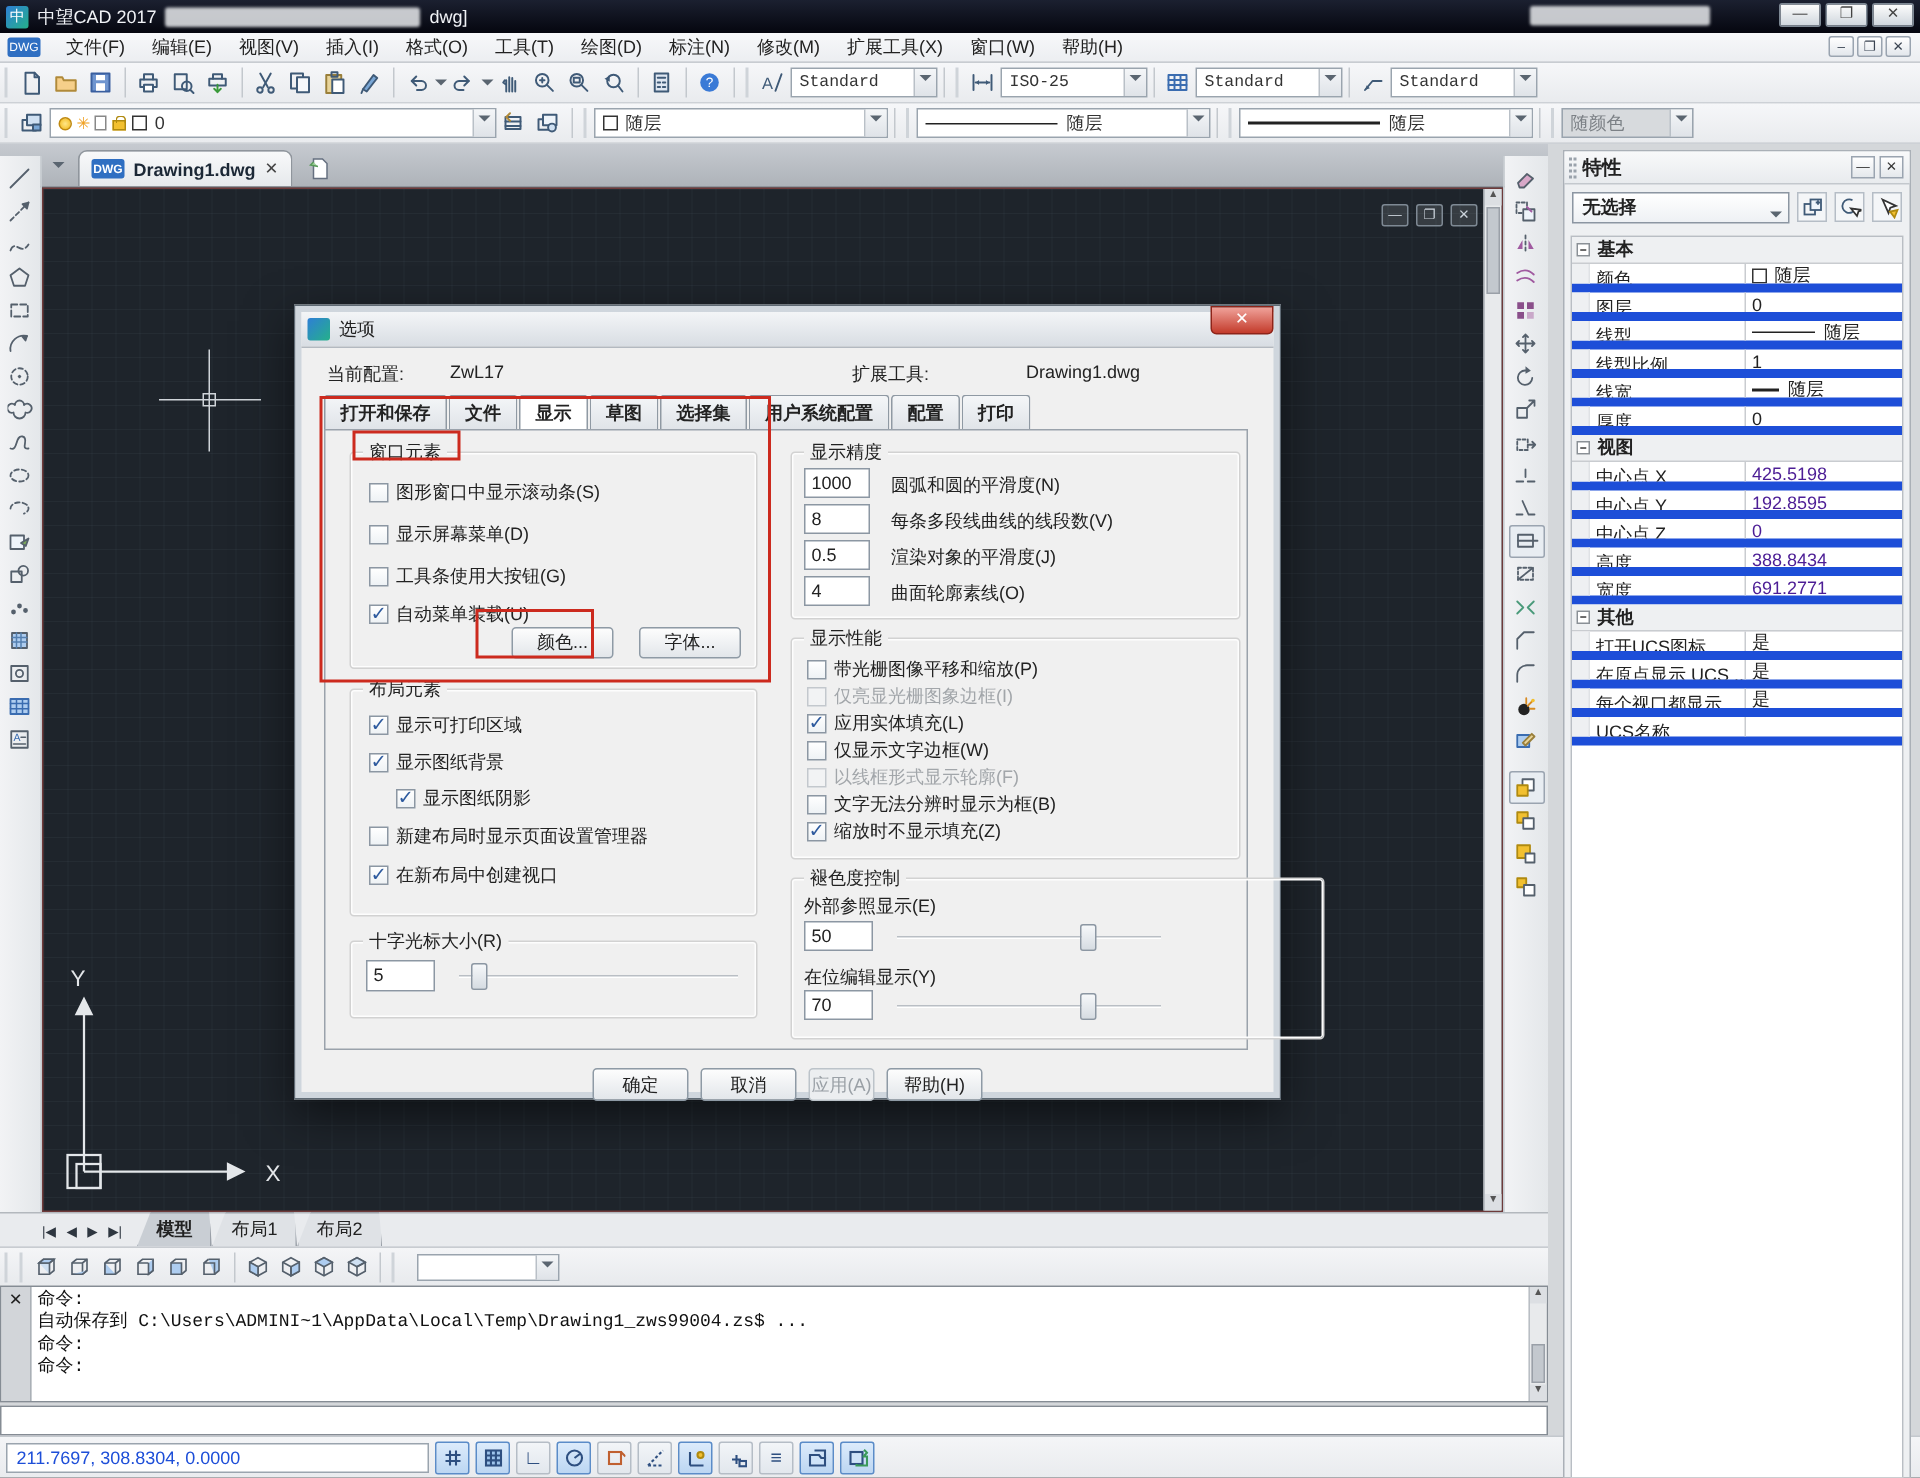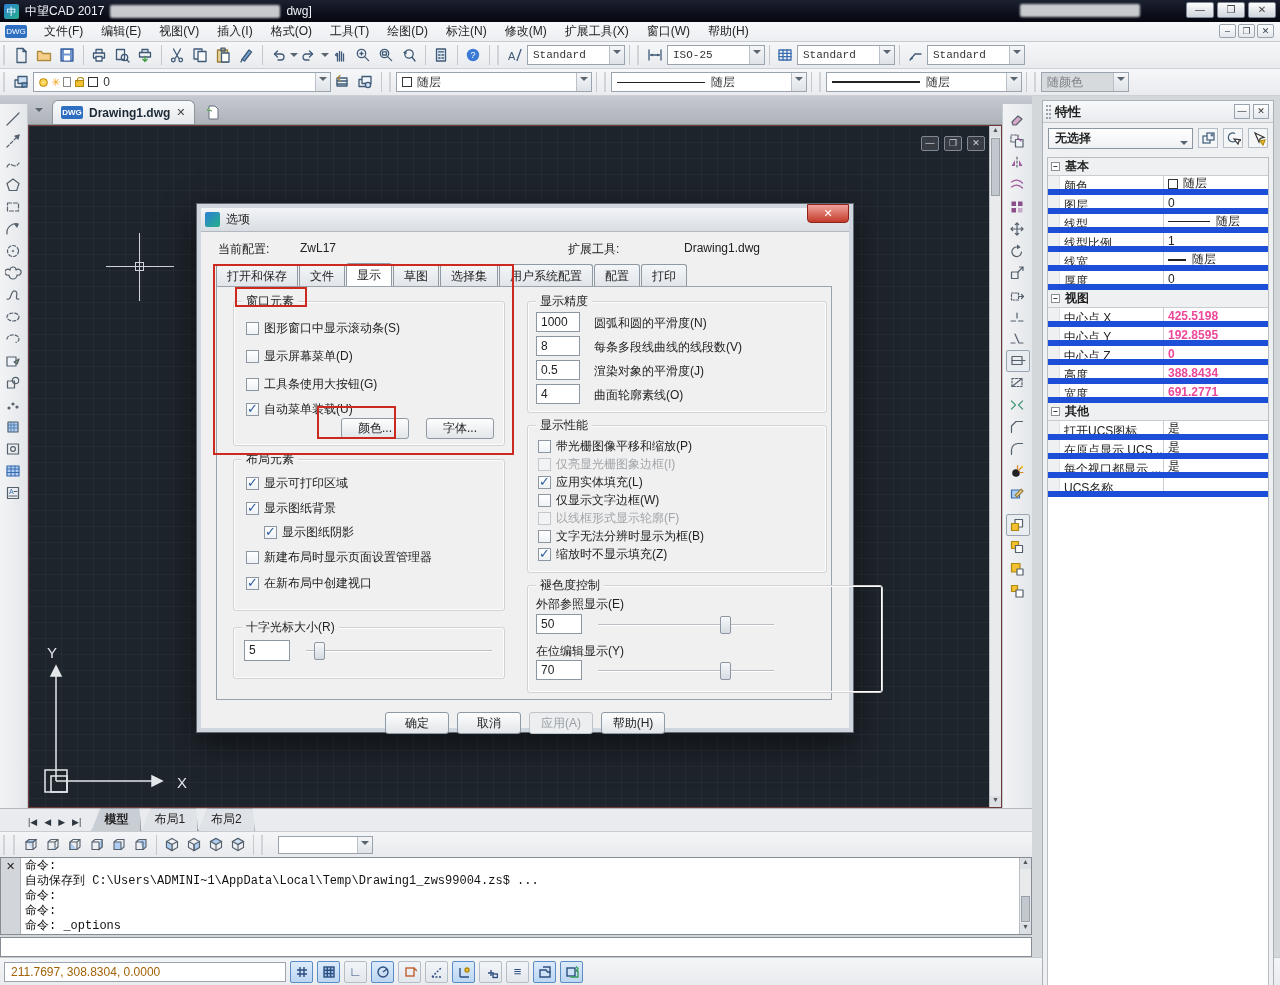--- a/index.html
+++ b/index.html
@@ -108,21 +108,21 @@
   .cmdgut { width:20px; background:#d2d5d9; border-right:1px solid #aab0b6; }
   .cmdx { display:block; width:14px; height:14px; margin:2px auto; text-align:center; font-size:11px; font-weight:bold; color:#222; }
   .cmdtext { flex:1; font-family:"Liberation Mono","DejaVu Sans Mono",monospace; font-size:12px; color:#111; padding:1px 4px; line-height:15px; white-space:pre; overflow:hidden; }
   .cmdscroll { width:12px; background:#e8eaec; border-left:1px solid #b9bec4; position:relative; }
   .cmdscroll .thumb { position:absolute; left:1px; bottom:12px; width:9px; height:26px; background:#c3c8ce; border:1px solid #9aa0a8; }
   #cmdinput { position:absolute; left:0; top:937px; width:1032px; height:20px; background:#fff; border:1px solid #858c94; }
 
   
   #statusbar { position:absolute; left:0; top:957px; width:1280px; height:28px; background:linear-gradient(#f4f5f7,#e9ebee);
     border-top:1px solid #c3c8cd; display:flex; align-items:center; }
-  #coords { width:282px; height:20px; margin-left:4px; background:#fff; border:1px solid #9aa4ae; line-height:19px; padding-left:6px; color:#a16207; }
+  #coords { width:282px; height:20px; margin-left:4px; background:#fff; border:1px solid #9aa4ae; line-height:19px; padding-left:6px; color:#1d4ed8; }
   .sicon { width:23px; height:22px; margin-left:4px; border:1px solid #b5bdc6; background:linear-gradient(#f2f5f8,#e2e7ed);
     border-radius:2px; display:flex; align-items:center; justify-content:center; color:#2e4f80; font-size:13px; }
   .sicon.on { background:linear-gradient(#dcebfb,#bcd6f2); border-color:#5b8cc8; }
   .sicon svg { width:14px; height:14px; stroke:#2e4f80; fill:none; stroke-width:1.4; }
   .farbtn { position:absolute; top:4px; width:22px; height:21px; display:flex; align-items:center; justify-content:center; }
   .farbtn svg { width:15px; height:15px; stroke:#3a6ea5; fill:none; stroke-width:1.4; }
 
   
   #props { position:absolute; left:1042px; top:100px; width:232px; height:942px; background:#eef0f2; border:1px solid #aab0b7; }
   #ptitle { height:22px; display:flex; align-items:center; border-bottom:1px solid #c3c8cd; background:linear-gradient(#f8f9fa,#e8ebee); }
@@ -136,34 +136,34 @@
     font-weight:bold; display:flex; align-items:center; padding-left:6px; position:relative; }
   .pti { width:20px; height:20px; border:1px solid #b5bdc6; background:#f4f6f8; display:flex; align-items:center; justify-content:center; }
   .pti svg { width:15px; height:15px; stroke:#3f5a77; fill:none; stroke-width:1.2; }
   #pgrid { position:absolute; left:4px; top:56px; right:4px; bottom:6px; background:#fff; border:1px solid #b9bec4; overflow:hidden; }
   .pcat { height:18px; background:#eef0f2; border-bottom:1px solid #c9ccd0; display:flex; align-items:center; font-weight:bold; }
   .pcat .minus { width:9px; height:9px; border:1px solid #8a9096; margin:0 5px 0 3px; font-size:8px; line-height:7px; text-align:center; background:#fff; }
   .prow { height:19px; display:flex; border-bottom:6px solid #1d4ed8; }
   .pgut { width:12px; background:#eef0f2; border-right:1px solid #dfe2e5; }
   .plab { width:104px; padding:2px 0 0 4px; border-right:1px solid #c9ccd0; color:#222; overflow:hidden; white-space:nowrap; }
   .pval { flex:1; padding:2px 0 0 4px; display:flex; align-items:center; overflow:hidden; white-space:nowrap; }
-  .pval.gray { color:#ec4899;font-weight:bold; }
+  .pval.gray { color:#4c1d95; }
 
   
   #dialog { position:absolute; left:196px; top:203px; width:658px; height:530px; background:#f0f0f0;
     border:1px solid #5f6a74; box-shadow:0 10px 30px rgba(0,0,0,.55); z-index:40; }
   #dframe { position:absolute; inset:0; border:4px solid #cfd6dd; }
   #dtitle { position:absolute; left:4px; right:4px; top:4px; height:24px; background:linear-gradient(#f3f5f7,#d8dde3);
     border-bottom:1px solid #b3b9c0; display:flex; align-items:center; }
   .dlogo { width:15px; height:15px; margin:0 6px 0 4px; background:linear-gradient(135deg,#2e7fd6,#25b08a); border-radius:2px; }
   #dclose { position:absolute; right:4px; top:0; width:42px; height:19px; background:linear-gradient(#f0a29a,#c33b2b);
     border:1px solid #8e2419; border-radius:0 0 4px 4px; color:#fff; text-align:center; line-height:17px; font-weight:bold; font-size:11px; }
   #dbody { position:absolute; left:5px; right:5px; top:29px; bottom:5px; background:#f0f0f0; }
   .dinforow { position:absolute; left:16px; right:16px; top:8px; display:flex;gap:20px; }
-  .dtabs { position:absolute; left:14px; top:29px; display:flex; align-items:flex-end; }
+  .dtabs { position:absolute; left:14px; top:29px; display:flex; align-items:center;font-weight:bold; }
   .dtab { padding:3px 10px 3px; border:1px solid #8f99a3; border-bottom:none; background:linear-gradient(#f4f6f8,#dfe3e8);
     margin-right:1px; border-radius:3px 3px 0 0; }
   .dtab.active { background:#fff; position:relative; top:1px; padding-bottom:5px; }
   .dpage { position:absolute; left:14px; right:16px; top:53px; height:414px; border:1px solid #9aa2ab; background:#f0f0f0; }
   .group { position:absolute; border:1px solid #d2d2d2; border-radius:3px; box-shadow:inset 0 0 0 1px #fdfdfd; }
   .legend { position:absolute; top:-9px; left:8px; background:#f0f0f0; padding:0 4px; }
   .cbrow { position:absolute; display:flex; align-items:center; gap:5px; }
   .cbx { width:13px; height:13px; border:1px solid #8c97a3; background:linear-gradient(#fff,#eef2f5); position:relative; flex:none; }
   .cbx.on::after { content:"✓"; position:absolute; left:0px; top:-3px; font-size:13px; font-weight:bold; color:#2d5a9e; }
   .cbrow.dis .cbx { border-color:#c3c8cd; background:#f2f3f4; }
@@ -842,21 +842,21 @@
         <span class="cbtn" style="position:absolute;right:0;top:0;width:15px;height:100%;background:linear-gradient(#f4f6f8,#dfe3e8);border-left:1px solid #b9c0c7;display:flex;justify-content:center">
           <span class="darr"></span>
         </span>
       </span>
   </div>
 
   <div id="cmdwin">
     <span class="cmdgut">
         <span class="cmdx">✕</span>
       </span>
-    <div class="cmdtext"><div>命令:</div><div>自动保存到 C:\Users\ADMINI~1\AppData\Local\Temp\Drawing1_zws99004.zs$ ...</div><div>命令:</div><div>命令:</div><div>命令: _options</div></div>
+    <div class="cmdtext"><div>命令:</div><div>自动保存到 C:\Users\ADMINI~1\AppData\Local\Temp\Drawing1_zws99004.zs$ ...</div><div>命令:</div><div>命令:</div></div>
     <span class="cmdscroll">
         <span class="sarr" style="position:absolute;top:0;left:0;width:11px;height:11px;font-size:7px;text-align:center;color:#555;background:#dcdfe3">▲</span>
         <span class="thumb"></span>
         <span class="sarr" style="position:absolute;bottom:0;left:0;width:11px;height:11px;font-size:7px;text-align:center;color:#555;background:#dcdfe3">▼</span>
       </span>
   </div>
   <div id="cmdinput"></div>
 
   <div id="statusbar">
     <span id="coords">211.7697, 308.8304, 0.0000</span>
@@ -1223,21 +1223,21 @@
           <span class="slider" style="left:70px; top:76px; width:176px">
               <span class="track"></span>
               <span class="thumb" style="left:122px"></span>
             </span>
         </div>
       </div>
 
       <div style="position:absolute; left:0; right:0; top:479px; display:flex; justify-content:center; gap:8px">
         <span class="dbtn" style="width:64px; height:22px; line-height:20px">确定</span>
         <span class="dbtn" style="width:64px; height:22px; line-height:20px">取消</span>
-        <span class="dbtn dis" style="width:64px; height:22px; line-height:20px">应用(A)</span>
+        <span class="dbtn dis" style="width:44px; height:22px; line-height:20px">应用(A)</span>
         <span class="dbtn" style="width:64px; height:22px; line-height:20px">帮助(H)</span>
       </div>
     </div>
   </div>
 
   <div class="redbox" style="left:213px; top:264px; width:301px; height:191px"></div>
   <div class="redbox" style="left:235px; top:287px; width:72px; height:20px"></div>
   <div class="redbox" style="left:317px; top:406px; width:79px; height:33px"></div>
 
 </div>

